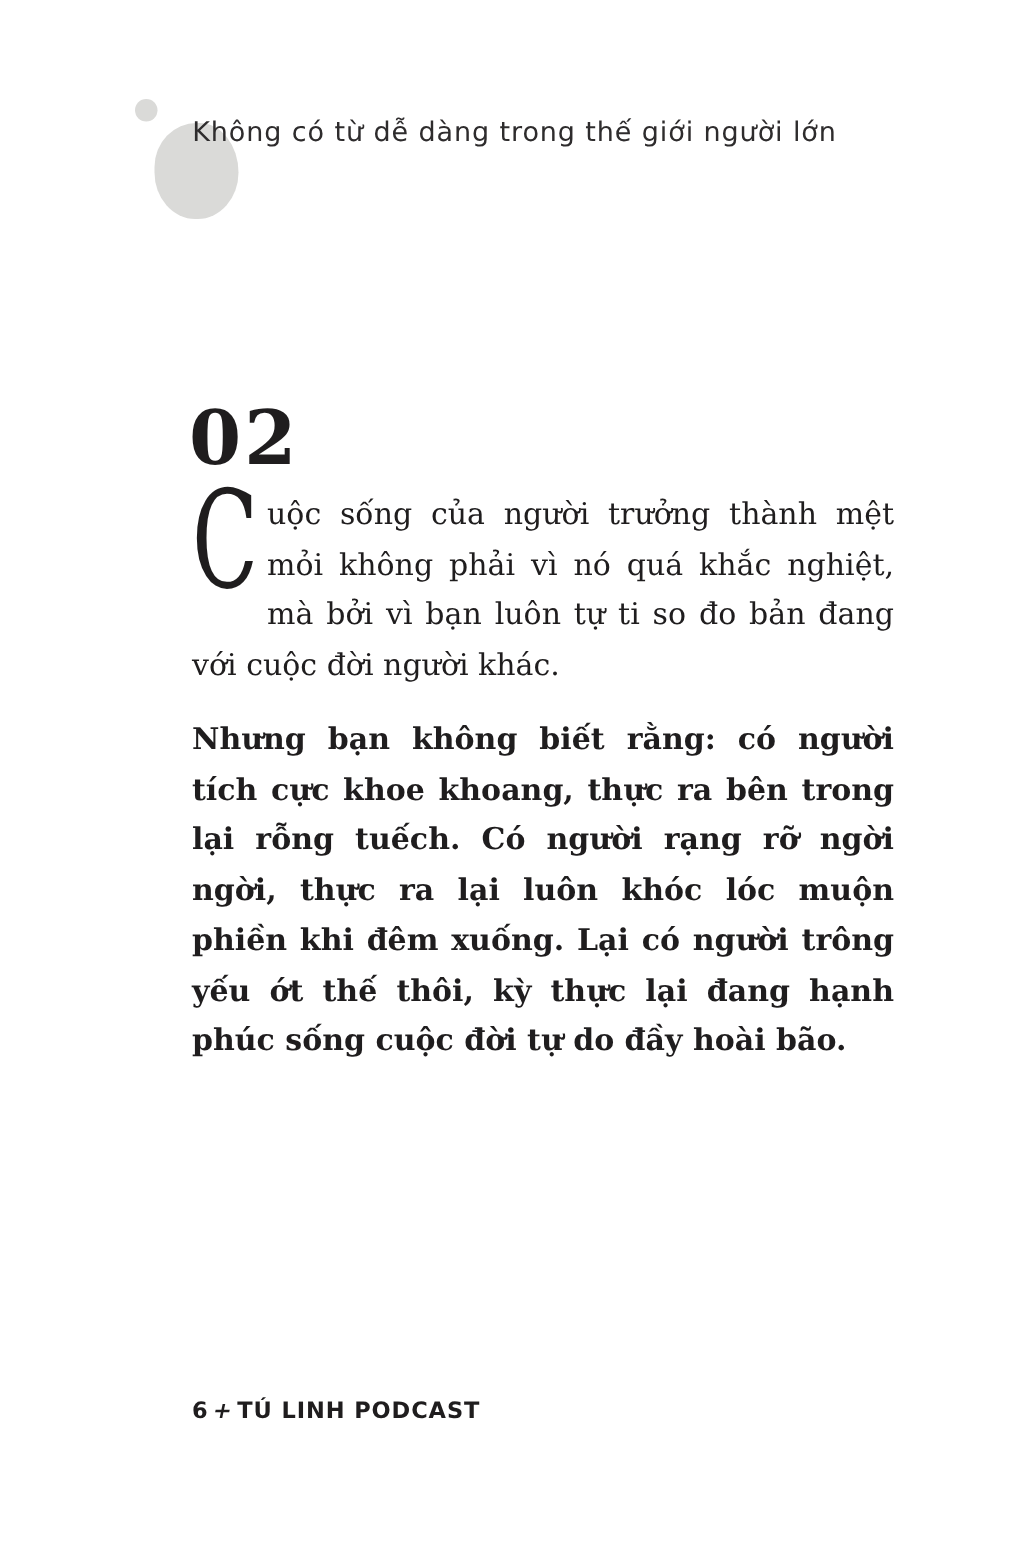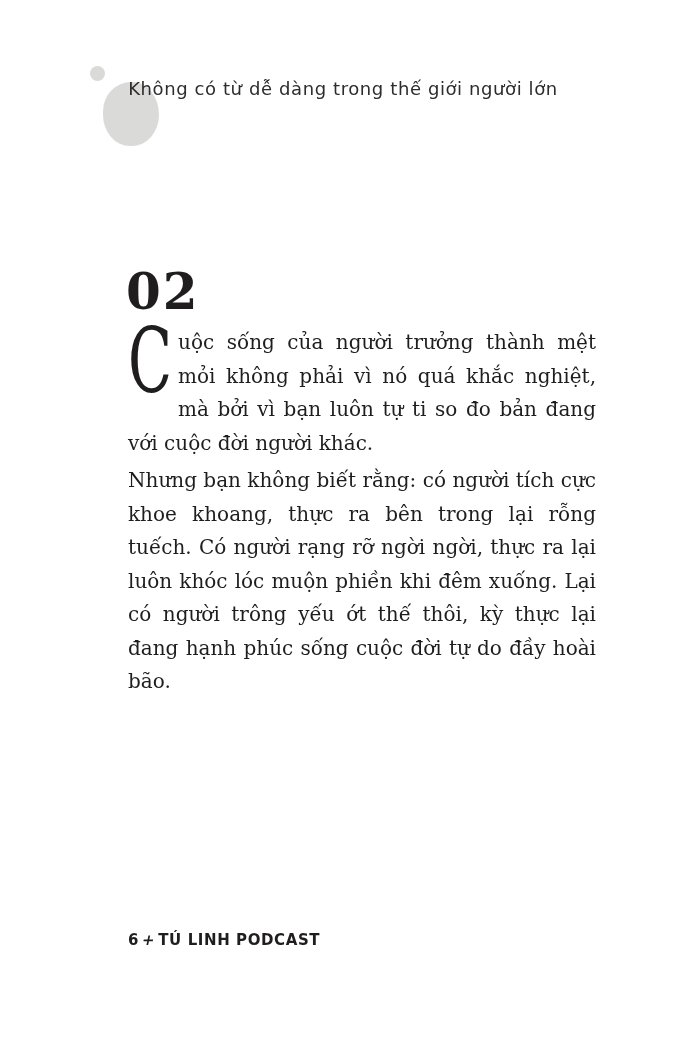--- a/index.html
+++ b/index.html
@@ -69,21 +69,21 @@
     top: 326px;
     width: 468px;
   }
   .body-text p {
     font-family: "DejaVu Serif", serif;
     font-size: 20px;
     line-height: 33.5px;
     text-align: justify;
     color: var(--ink, #1f1d1e);
   }
-  .body-text p + p { margin-top: 4px; }
+  .body-text p + p { margin-top: 16px; font-weight: bold; }
 
   .dropcap {
     float: left;
     width: 40px;
     height: 66px;
     font-family: "DejaVu Serif", serif;
     font-size: 90px;
     line-height: 66px;
     margin: 2px 10px 0 0;
     transform: scaleX(0.64);

